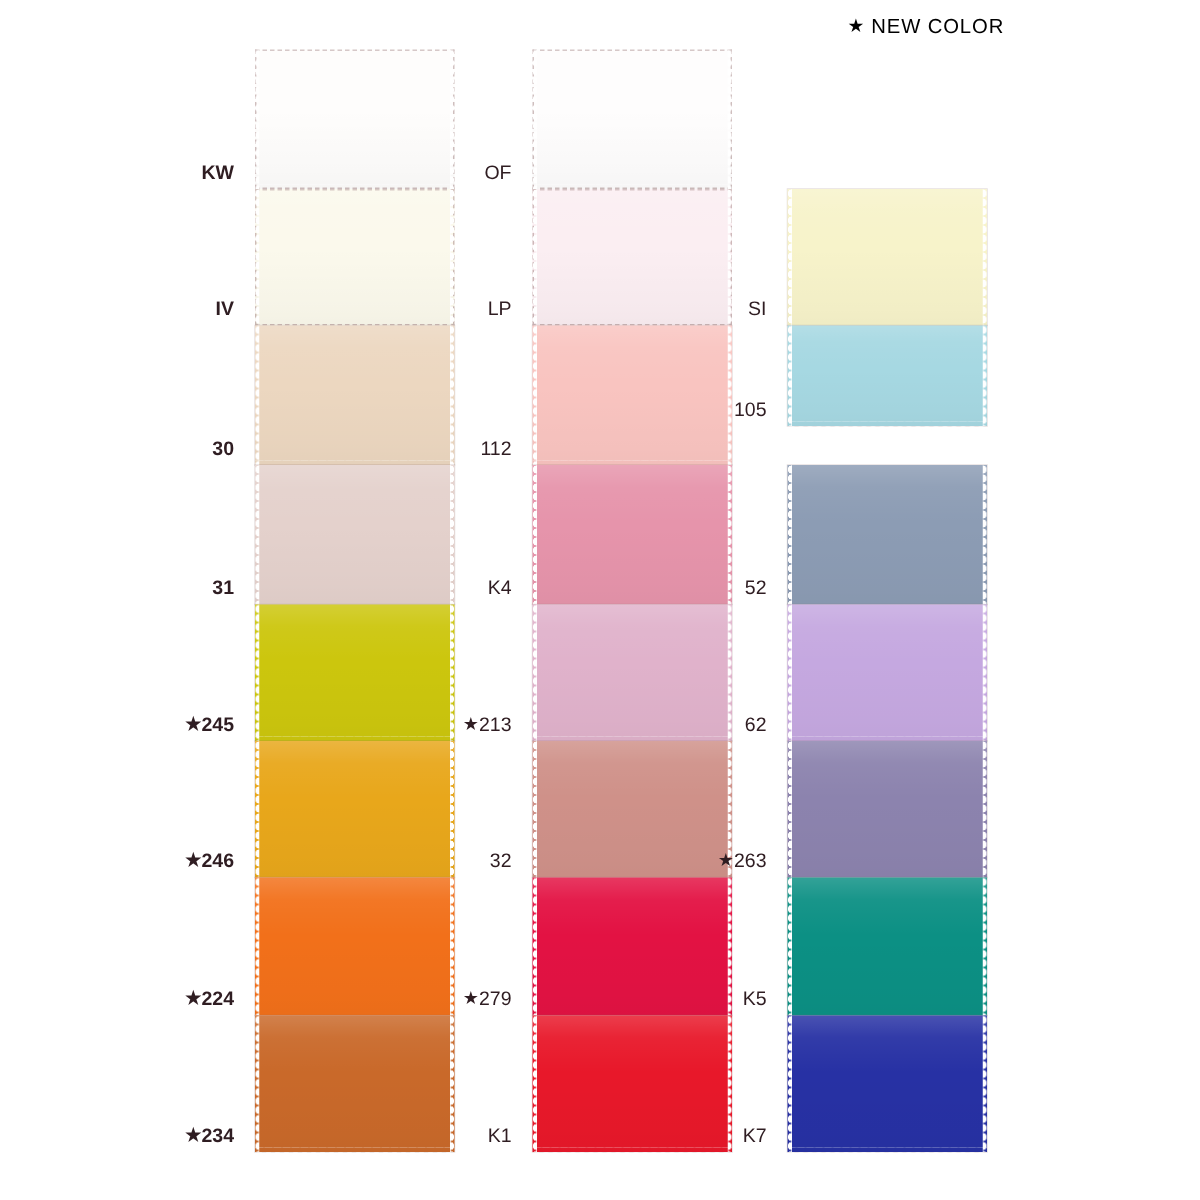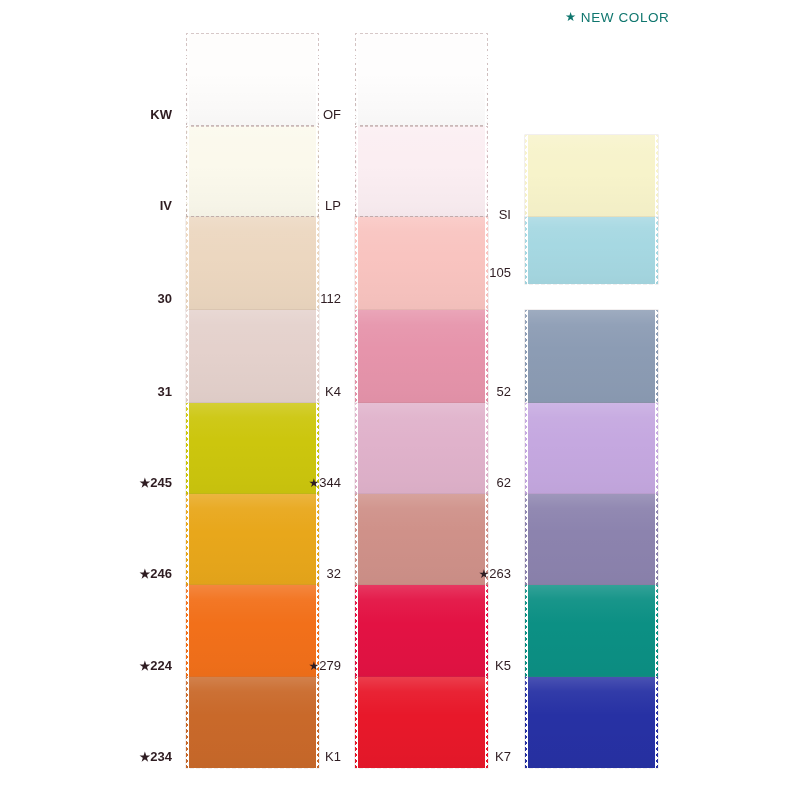--- a/index.html
+++ b/index.html
@@ -21,39 +21,39 @@
     width: 800px;
     height: 800px;
   }
 
   
   .new-color-header {
     position: absolute;
     left: 565px;
     top: 9px;
     font-size: 13.5px;
-    color: #0f766e;
+    color: #000000;
     letter-spacing: 0.6px;
     white-space: nowrap;
     font-family: "Liberation Sans", sans-serif;
   }
   .new-color-header .star-glyph {
     font-size: 12.5px;
     margin-right: 4px;
     vertical-align: 1px;
   }
 
   
   .swatch-column {
     position: absolute;
     top: 33px;
     width: 133px;
     height: 702px;
   }
-  #col-1 { left: 186px; font-weight: bold; }
+  #col-1 { left: 170px; font-weight: bold; }
   #col-2 { left: 355px; }
   #col-3 { left: 525px; }
 
   
   .swatch-card {
     position: absolute;
     left: 0;
     width: 133px;
     box-sizing: border-box;
   }
@@ -233,21 +233,21 @@
         <div class="scallop-left"></div>
         <div class="scallop-right"></div>
         <div class="scallop-bottom"></div>
         <div class="swatch-label"><span>K4</span></div>
       </div>
       <div class="swatch-card" style="top: 370px; height: 91px;">
         <div class="swatch-fabric" style="background: rgb(224, 178, 203);"></div>
         <div class="scallop-left"></div>
         <div class="scallop-right"></div>
         <div class="scallop-bottom"></div>
-        <div class="swatch-label"><span class="star-glyph">★</span><span>344</span></div>
+        <div class="swatch-label"><span class="star-glyph">★</span><span>213</span></div>
       </div>
       <div class="swatch-card" style="top: 461px; height: 91px;">
         <div class="swatch-fabric" style="background: rgb(207, 145, 137);"></div>
         <div class="scallop-left"></div>
         <div class="scallop-right"></div>
         <div class="scallop-bottom"></div>
         <div class="swatch-label"><span>32</span></div>
       </div>
       <div class="swatch-card" style="top: 552px; height: 92px;">
         <div class="swatch-fabric" style="background: rgb(227, 18, 67);"></div>
@@ -258,21 +258,21 @@
       </div>
       <div class="swatch-card" style="top: 644px; height: 91px;">
         <div class="swatch-fabric" style="background: rgb(232, 24, 42);"></div>
         <div class="scallop-left"></div>
         <div class="scallop-right"></div>
         <div class="scallop-bottom"></div>
         <div class="swatch-label"><span>K1</span></div>
       </div>
     </div>
   <div class="swatch-column" id="col-3">
-      <div class="swatch-card" style="top: 102px; height: 91px;">
+      <div class="swatch-card" style="top: 93px; height: 91px;">
         <div class="swatch-fabric" style="background: rgb(247, 243, 202);"></div>
         <div class="scallop-left"></div>
         <div class="scallop-right"></div>
         <div class="scallop-bottom"></div>
         <div class="swatch-label"><span>SI</span></div>
       </div>
       <div class="swatch-card" style="top: 184px; height: 67px;">
         <div class="swatch-fabric" style="background: rgb(166, 216, 226);"></div>
         <div class="scallop-left"></div>
         <div class="scallop-right"></div>

